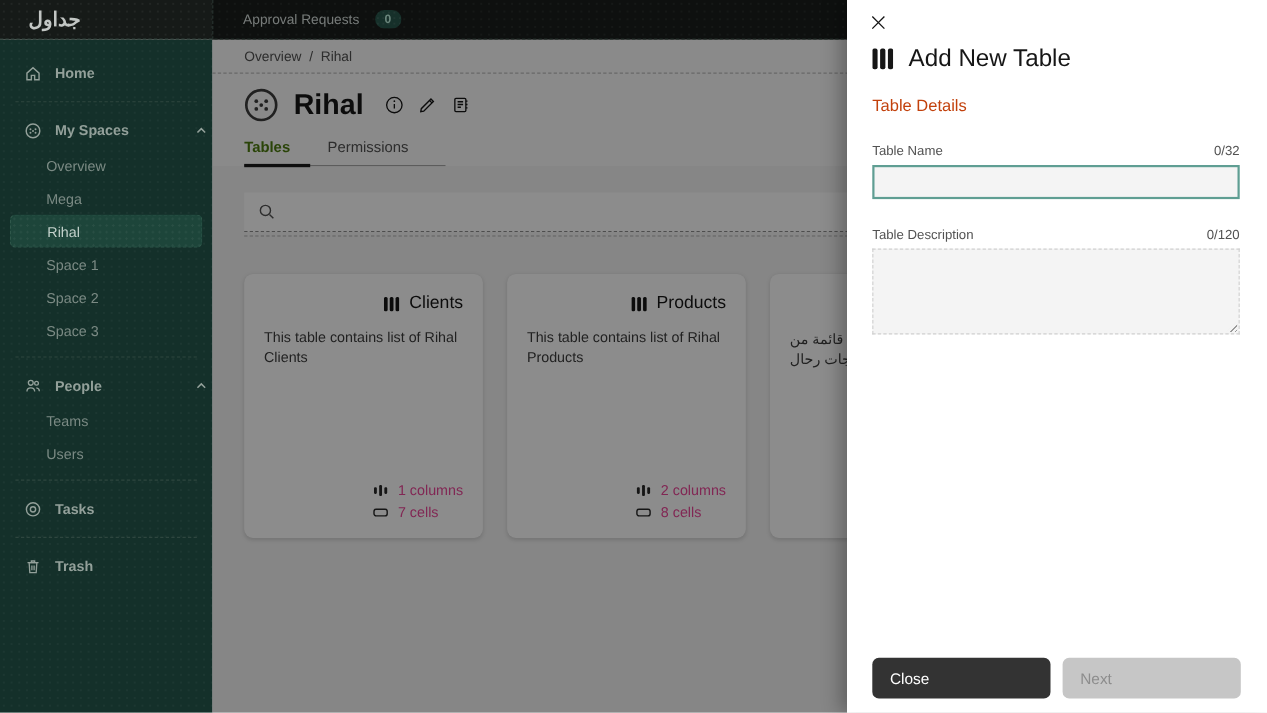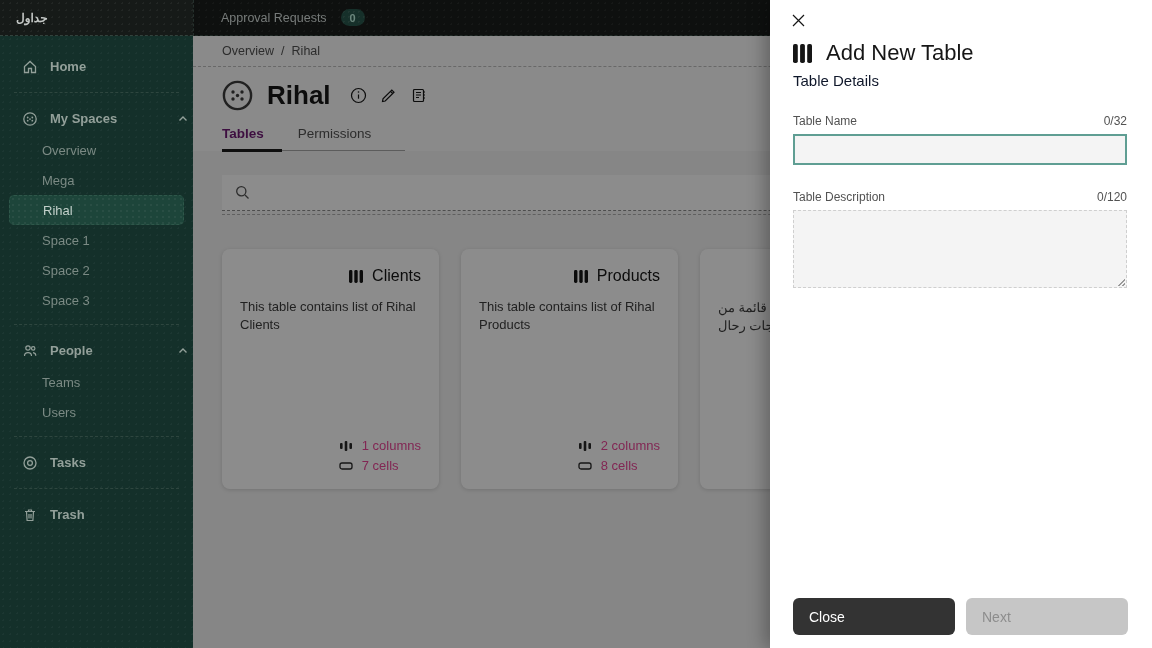--- a/index.html
+++ b/index.html
@@ -7,21 +7,21 @@
   body { font-family:"Liberation Sans", sans-serif; background:#f4f4f4; position:relative; }
 
   
   .topbar{
     position:absolute; left:0; top:0; width:1152px; height:36px;
     background:#161a18; z-index:2; display:flex; align-items:center;
     border-bottom:1px dashed #33433d;
     background-image:radial-gradient(rgba(255,255,255,0.05) 1px, transparent 1px);
     background-size:7px 7px;
   }
-  .logo{ width:193px; padding-left:16px; color:#c2c6c4; font-weight:bold; font-size:12px; }
+  .logo{ width:193px; padding-left:26px; color:#c2c6c4; font-weight:bold; font-size:18px; }
   .topbar-divider{ height:36px; border-left:1px dashed #3a4a44; }
   .approval{ display:flex; align-items:center; gap:14px; padding-left:27px; }
   .approval-label{ color:#b6bcba; font-size:12.5px; }
   .badge{
     min-width:24px; height:17px; padding:0 7px; border-radius:9px;
     background:#234a41; color:#a5cfc0; font-size:11px; font-weight:bold;
     display:flex; align-items:center; justify-content:center;
     background-image:radial-gradient(rgba(255,255,255,0.07) 1px, transparent 1px);
     background-size:5px 5px;
   }
@@ -62,21 +62,21 @@
     padding-left:29px; font-size:12.5px; color:#525252;
     border-bottom:1px dashed #bdbdbd;
   }
   .breadcrumb .crumb{ cursor:pointer; }
   .title-row{ display:flex; align-items:center; padding:13px 0 0 29px; }
   .page-title{ font-size:26px; color:#161616; margin-left:14px; }
   .title-actions{ display:flex; align-items:center; gap:13px; margin-left:19px; color:#161616; }
   .title-actions .act{ width:17px; height:17px; display:flex; cursor:pointer; }
   .tabs{ display:inline-flex; margin:15px 0 0 29px; border-bottom:1px solid #a8a8a8; }
   .tab{ font-size:13.5px; color:#525252; padding:0 18px 8px 0; margin-right:16px; cursor:pointer; }
-  .tab.active{ color:#701a75; font-weight:bold; border-bottom:3px solid #1c1c1c; margin-bottom:-2px; }
+  .tab.active{ color:#4d7c0f; font-weight:bold; border-bottom:3px solid #1c1c1c; margin-bottom:-2px; }
 
   .content{ padding:24px 0 0 29px; }
   .searchbar{
     width:700px; height:36px; background:#ffffff; display:flex; align-items:center;
     border-bottom:1px dashed #8d8d8d; padding-left:13px; gap:11px;
   }
   .searchbar input{
     border:none; outline:none; background:transparent; font-size:14px;
     font-family:"Liberation Sans", sans-serif; color:#161616; width:560px;
   }
@@ -118,21 +118,21 @@
     background:#ffffff; z-index:10; box-shadow:-6px 0 16px rgba(0,0,0,0.28);
     padding:0 25px 0 23px;
   }
   .drawer-close{
     position:absolute; left:18px; top:10px; width:20px; height:20px;
     background:none; border:none; cursor:pointer; color:#161616;
     display:flex; align-items:center; justify-content:center;
   }
   .drawer-title-row{ display:flex; align-items:center; gap:14px; padding-top:40px; }
   .drawer-title{ font-size:22px; color:#161616; }
-  .section-heading{ margin-top:6px; font-size:15px; color:#0f172a; }
+  .section-heading{ margin-top:22px; font-size:15px; color:#c2410c; }
   .field-label-row{ display:flex; justify-content:space-between; margin-top:25px; }
   .field-label{ font-size:12px; color:#525252; }
   .field-counter{ font-size:12px; color:#525252; }
   .name-input{
     margin-top:6px; width:334px; height:31px; background:#f4f4f4;
     border:2px solid #5f9e93; outline:none; padding:0 10px; font-size:14px;
     font-family:"Liberation Sans", sans-serif; color:#161616;
   }
   .desc-wrap{ position:relative; margin-top:6px; width:334px; height:78px; }
   .desc-textarea{

